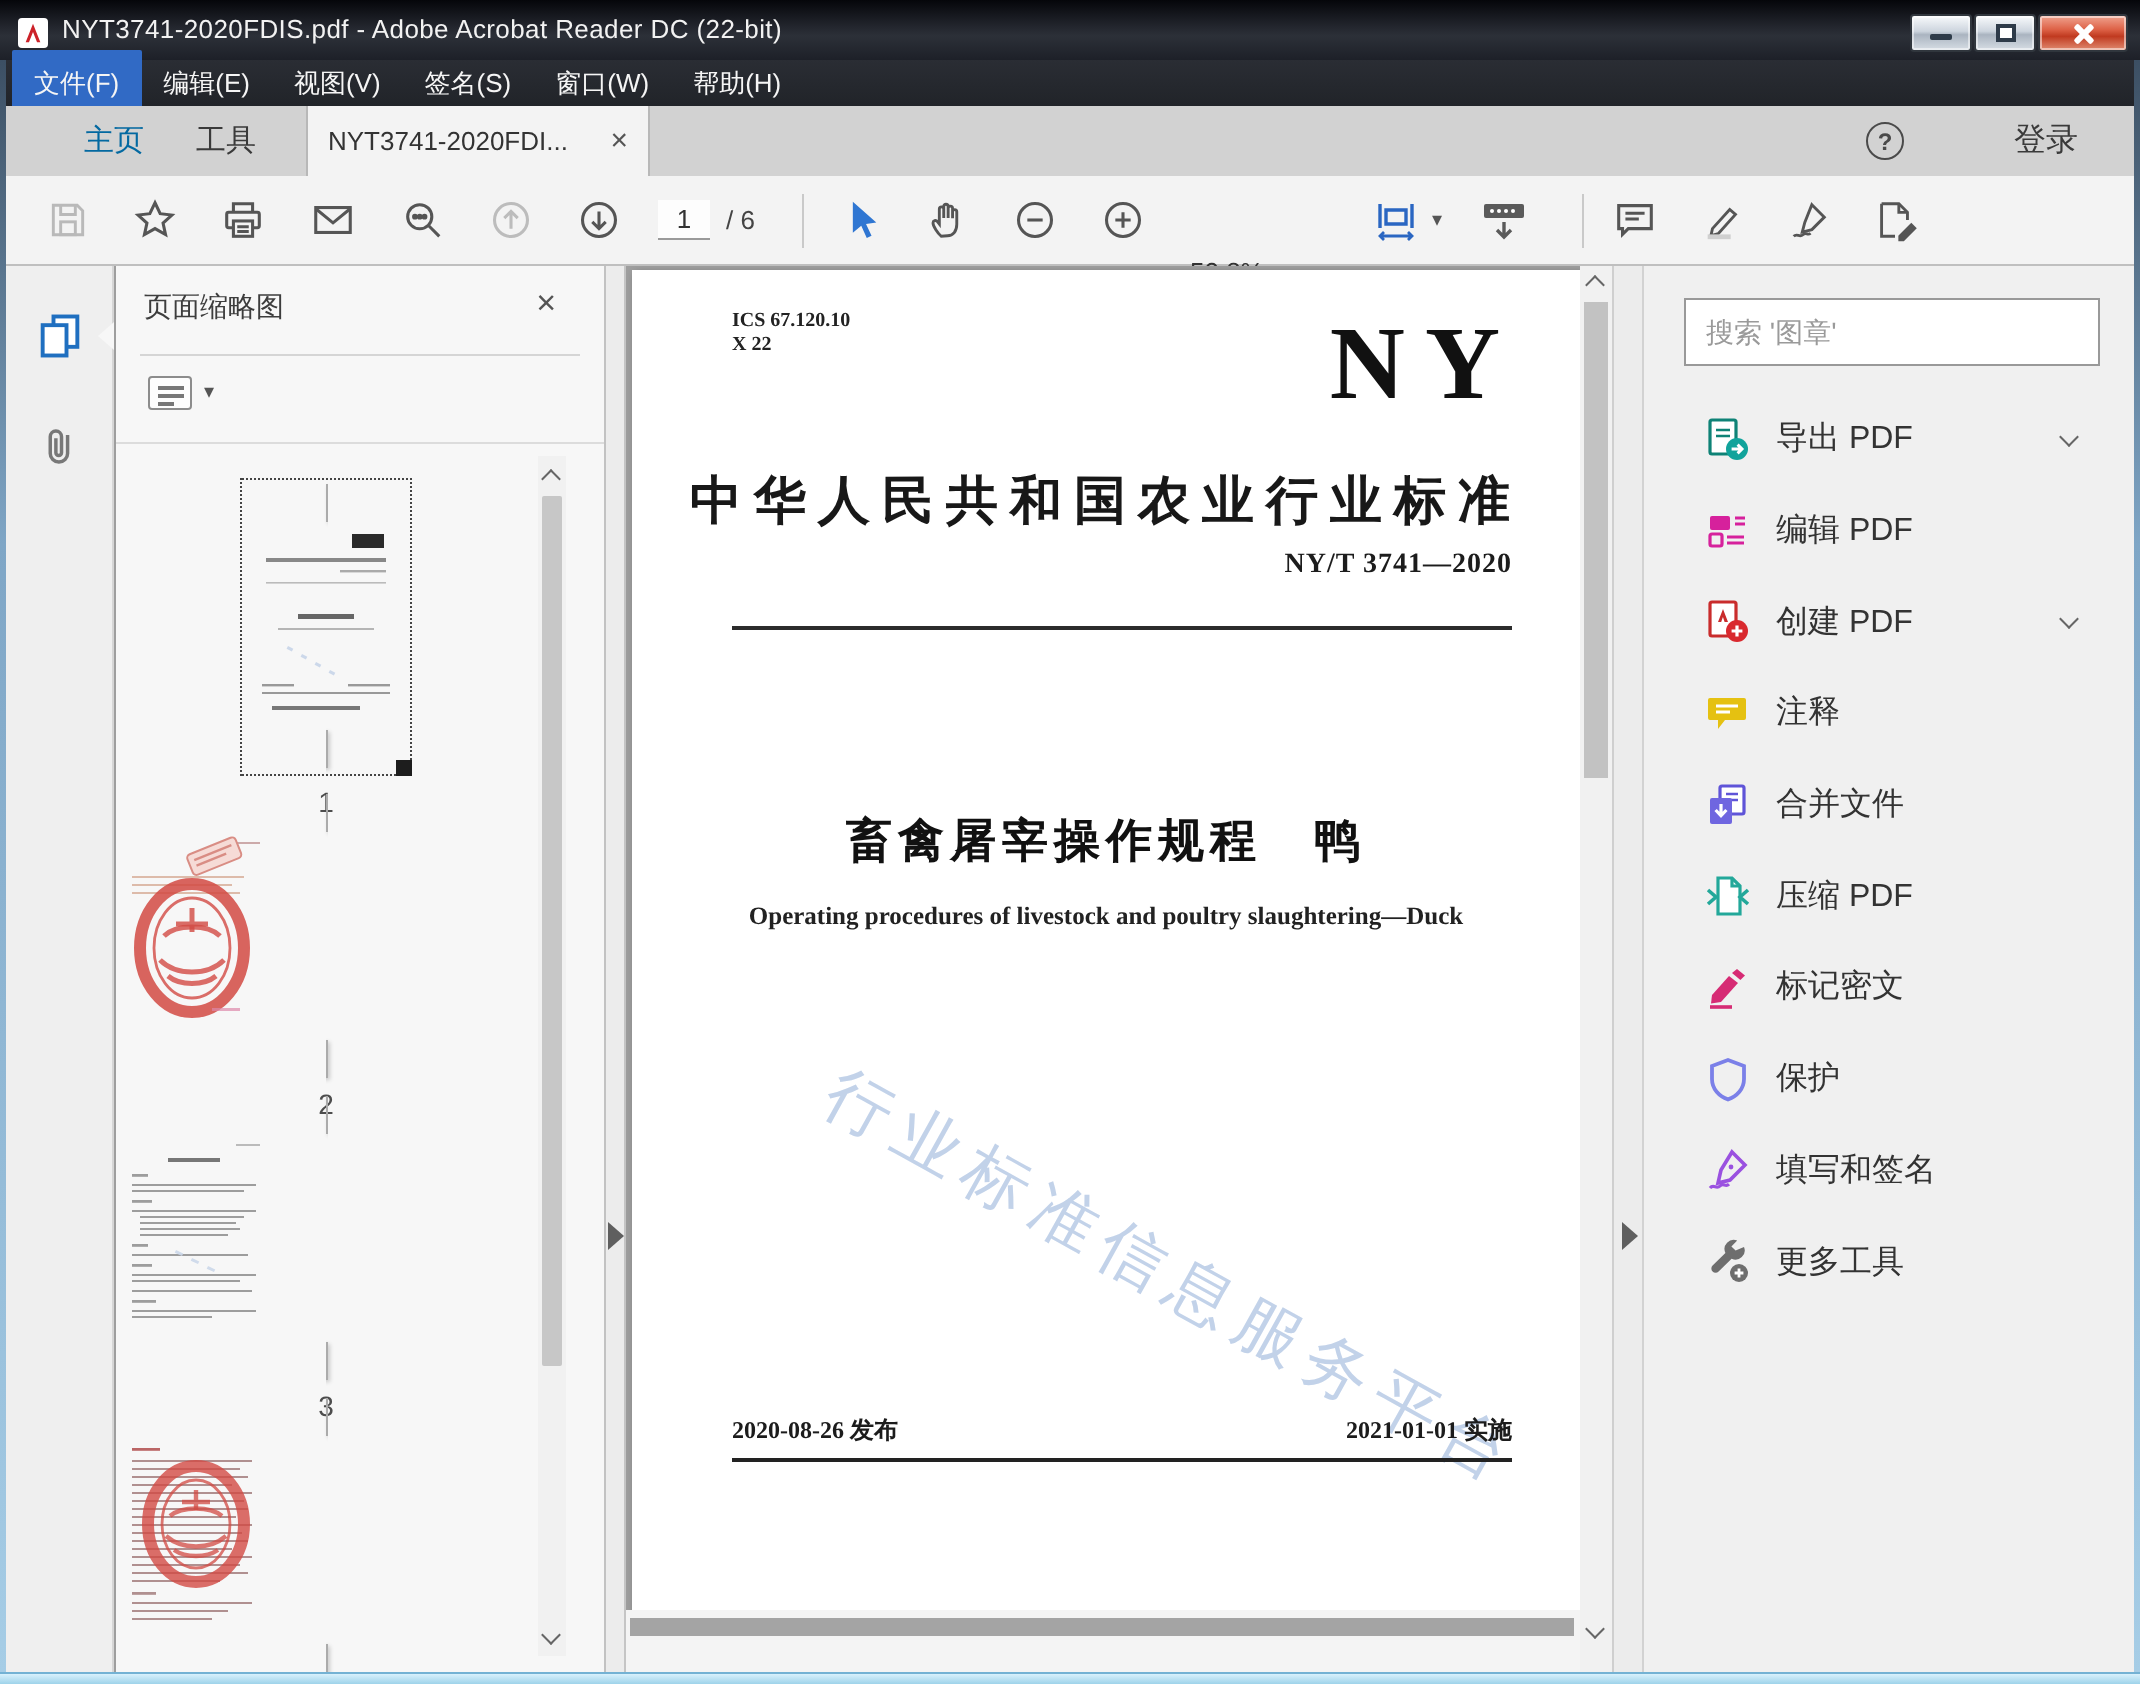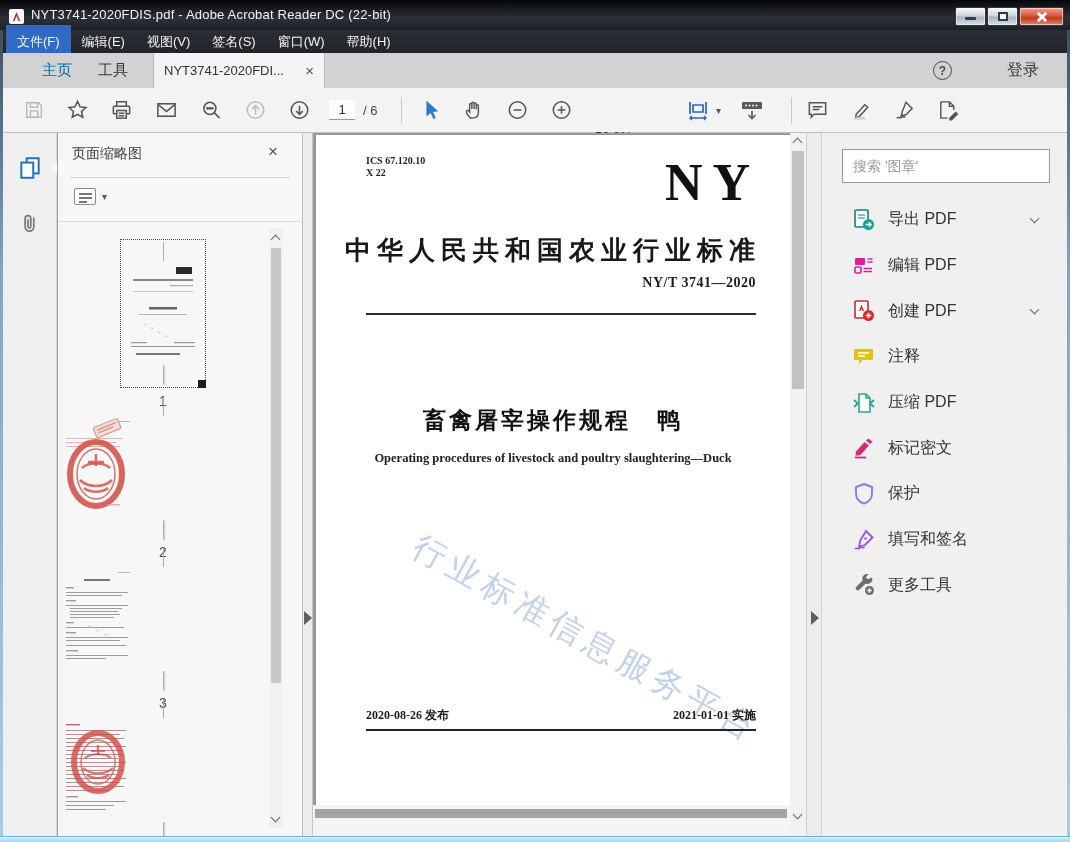--- a/index.html
+++ b/index.html
@@ -554,20 +554,29 @@
         </div>
 
         <div class="toolrow">
           <svg class="ticon" viewBox="0 0 24 24">
               <path d="M3 4h17a1 1 0 011 1v9a1 1 0 01-1 1h-9.5L7 19.5V15H3a1 1 0 01-1-1V5a1 1 0 011-1z" fill="#e5c111"></path>
               <path d="M6 8h11M6 11h7" stroke="#fff" stroke-width="1.6"></path>
             </svg>
           <span class="tlabel">注释</span>
         </div>
 
+        <div class="toolrow">
+          <svg class="ticon" viewBox="0 0 24 24">
+              <rect x="8" y="2" width="12" height="14" rx="1" fill="#fff" stroke="#5f54d8" stroke-width="1.6"></rect>
+              <path d="M11 6h6M11 9h6" stroke="#5f54d8" stroke-width="1.2"></path>
+              <rect x="3" y="8" width="11" height="13" rx="1" fill="#6f66e0"></rect>
+              <path d="M8.5 11v5.5M5.8 14l2.7 2.8 2.7-2.8" stroke="#fff" stroke-width="1.6" fill="none"></path>
+            </svg>
+          <span class="tlabel">合并文件</span>
+        </div>
 
         <div class="toolrow">
           <svg class="ticon" viewBox="0 0 24 24">
               <path d="M7 3h7l4 4v14H7z" fill="#fff" stroke="#23a89a" stroke-width="1.6"></path>
               <path d="M14 3v4h4" fill="none" stroke="#23a89a" stroke-width="1.6"></path>
               <path d="M2 9l4 3.5L2 16M22 9l-4 3.5 4 3.5" fill="none" stroke="#23a89a" stroke-width="1.8"></path>
             </svg>
           <span class="tlabel">压缩 PDF</span>
         </div>
 

